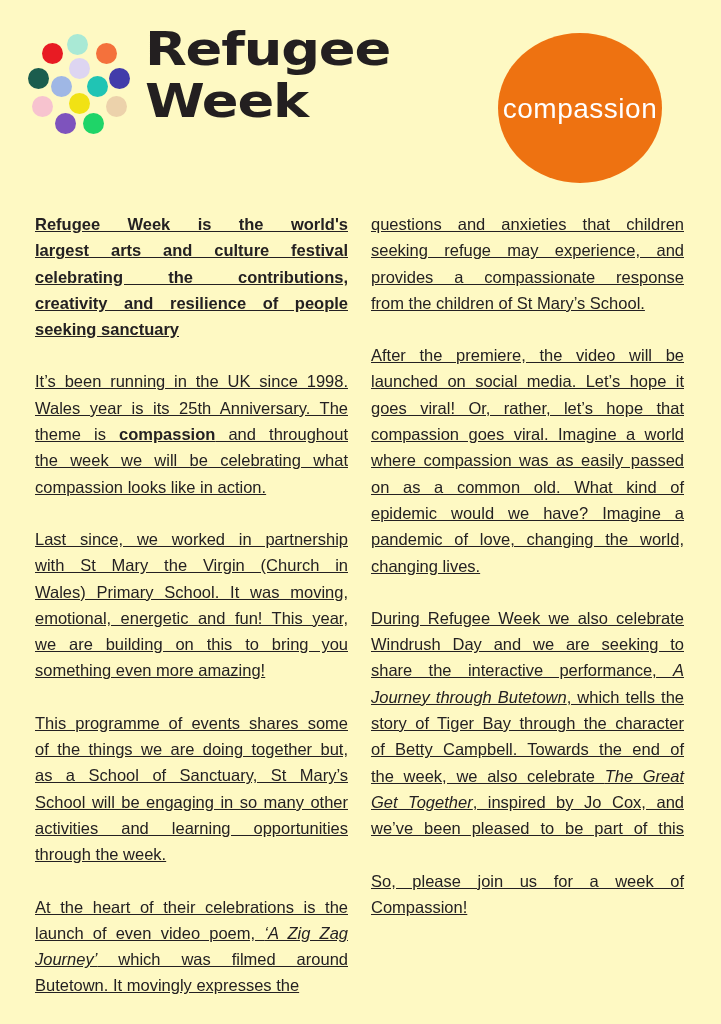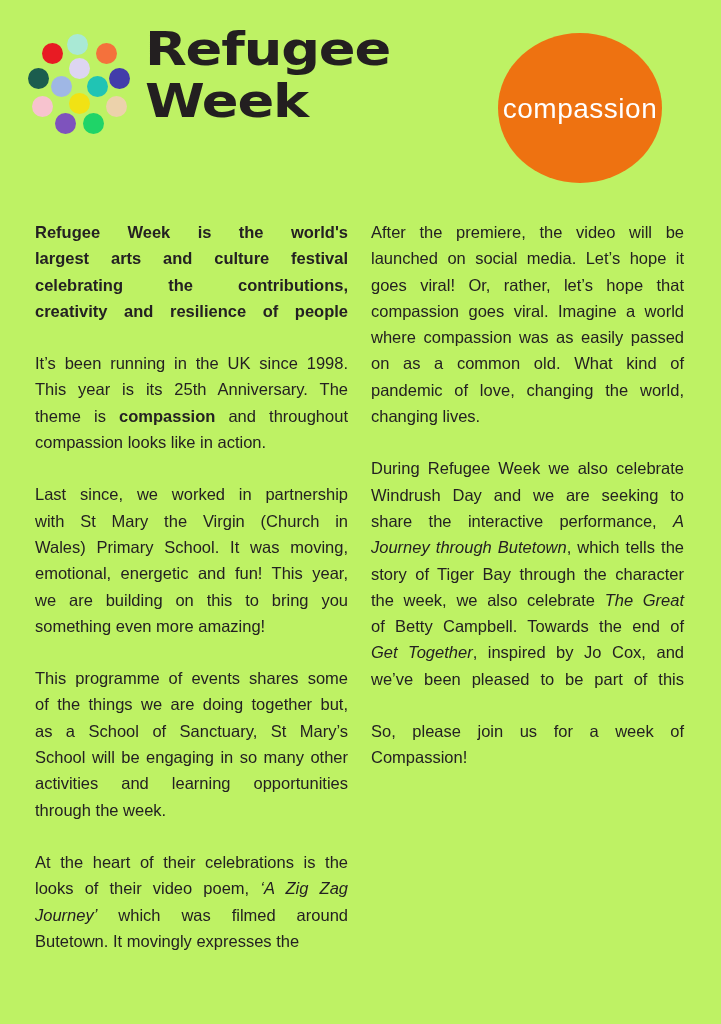--- a/index.html
+++ b/index.html
@@ -1,17 +1,17 @@
 <!DOCTYPE html>
 <html><head>
 <meta charset="utf-8">
 <style>
   html,body{margin:0;padding:0;background:#fff;}
   .page{
-    position:relative;width:721px;height:1024px;background:#bef264;
+    position:relative;width:721px;height:1024px;background:#fef9c3;
     overflow:hidden;font-family:"Liberation Sans",sans-serif;
   }
   
   .logo-dots{position:absolute;left:0;top:0;width:0;height:0;}
   .dot{position:absolute;border-radius:50%;}
   .wordmark{
     position:absolute;left:145px;top:23px;
     font-family:"DejaVu Sans",sans-serif;font-weight:700;
     font-size:46px;line-height:52px;letter-spacing:-1px;
     color:#231f20;transform:scaleX(1.18);transform-origin:left top;
@@ -25,21 +25,21 @@
   .badge-label{
     color:#ffffff;font-size:28px;font-weight:400;letter-spacing:.5px;
     padding-top:2px;
   }
   
   .columns{
     position:absolute;left:35px;top:203px;width:649px;
     display:flex;gap:23px;color:#242122;
   }
   .column{width:313px;font-size:16.5px;line-height:26.3px;}
-  .para{margin:16px 0 26px 0;}
+  .para{margin:8px 0 26px 0;text-decoration:underline;}
   .para:last-child{margin-bottom:0;}
   .para.bold{font-weight:700;}
   .line{white-space:nowrap;text-align:justify;text-align-last:justify;}
   .line.last{text-align-last:left;}
   .b{font-weight:700;}
   .i{font-style:italic;}
 </style>
 </head>
 <body>
 
@@ -69,69 +69,78 @@
     <span class="badge-label" style="color: rgb(255, 255, 255);">compassion</span>
   </div>
 
   <div class="columns" style="color: rgb(36, 33, 34);">
     <div class="column">
         <div class="para bold">
           <div class="line"><span>Refugee Week is the world's</span></div>
           <div class="line"><span>largest arts and culture festival</span></div>
           <div class="line"><span>celebrating the contributions,</span></div>
           <div class="line"><span>creativity and resilience of people</span></div>
+          <div class="line last"><span>seeking sanctuary</span></div>
         </div>
         <div class="para">
           <div class="line"><span>It’s been running in the UK since 1998.</span></div>
-          <div class="line"><span>This year is its 25th Anniversary. The</span></div>
+          <div class="line"><span>Wales year is its 25th Anniversary. The</span></div>
           <div class="line"><span>theme is </span><span class="b">compassion</span><span>  and throughout</span></div>
+          <div class="line"><span>the week we will be celebrating what</span></div>
           <div class="line last"><span>compassion looks like in action.</span></div>
         </div>
         <div class="para">
           <div class="line"><span>Last since, we worked in partnership</span></div>
           <div class="line"><span>with St Mary the Virgin (Church in</span></div>
           <div class="line"><span>Wales) Primary School.  It was moving,</span></div>
           <div class="line"><span>emotional, energetic and fun!  This year,</span></div>
           <div class="line"><span>we are building on this to bring you</span></div>
           <div class="line last"><span>something even more amazing!</span></div>
         </div>
         <div class="para">
           <div class="line"><span>This programme of events shares some</span></div>
           <div class="line"><span>of the things we are doing together but,</span></div>
           <div class="line"><span>as a School of Sanctuary, St Mary’s</span></div>
           <div class="line"><span>School will be engaging in so many other</span></div>
           <div class="line"><span>activities and learning opportunities</span></div>
           <div class="line last"><span>through the week.</span></div>
         </div>
         <div class="para">
           <div class="line"><span>At the heart of their celebrations is the</span></div>
-          <div class="line"><span>looks of their video poem, </span><span class="i">‘A Zig Zag</span></div>
+          <div class="line"><span>launch of even video poem, </span><span class="i">‘A Zig Zag</span></div>
           <div class="line"><span class="i">Journey’</span><span>  which was filmed around</span></div>
           <div class="line last"><span>Butetown.   It movingly expresses the</span></div>
         </div>
       </div>
     <div class="column">
+        <div class="para">
+          <div class="line"><span>questions and anxieties that children</span></div>
+          <div class="line"><span>seeking refuge may experience, and</span></div>
+          <div class="line"><span>provides a compassionate response</span></div>
+          <div class="line last"><span>from the children of St Mary’s  School.</span></div>
+        </div>
         <div class="para">
           <div class="line"><span>After the premiere, the video will be</span></div>
           <div class="line"><span>launched on social media.  Let’s hope it</span></div>
           <div class="line"><span>goes viral! Or, rather, let’s hope that</span></div>
           <div class="line"><span>compassion goes viral.  Imagine a world</span></div>
           <div class="line"><span>where compassion was as easily passed</span></div>
           <div class="line"><span>on as a common old.   What kind of</span></div>
+          <div class="line"><span>epidemic would we have? Imagine a</span></div>
           <div class="line"><span>pandemic of love, changing the world,</span></div>
           <div class="line last"><span>changing lives.</span></div>
         </div>
         <div class="para">
           <div class="line"><span>During Refugee Week we also celebrate</span></div>
           <div class="line"><span>Windrush Day and we are seeking to</span></div>
           <div class="line"><span>share the interactive performance, </span><span class="i">A</span></div>
           <div class="line"><span class="i">Journey through Butetown</span><span>, which tells the</span></div>
           <div class="line"><span>story of Tiger Bay through the character</span></div>
+          <div class="line"><span>of Betty Campbell.  Towards the end of</span></div>
           <div class="line"><span>the week, we also celebrate </span><span class="i">The Great</span></div>
-          <div class="line"><span>of Betty Campbell.  Towards the end of</span></div>
           <div class="line"><span class="i">Get Together</span><span>, inspired by Jo Cox, and</span></div>
           <div class="line"><span>we’ve been pleased to be part of this</span></div>
         </div>
         <div class="para">
           <div class="line"><span>So, please join us for a week of</span></div>
           <div class="line last"><span>Compassion!</span></div>
         </div>
       </div>
   </div>
 

